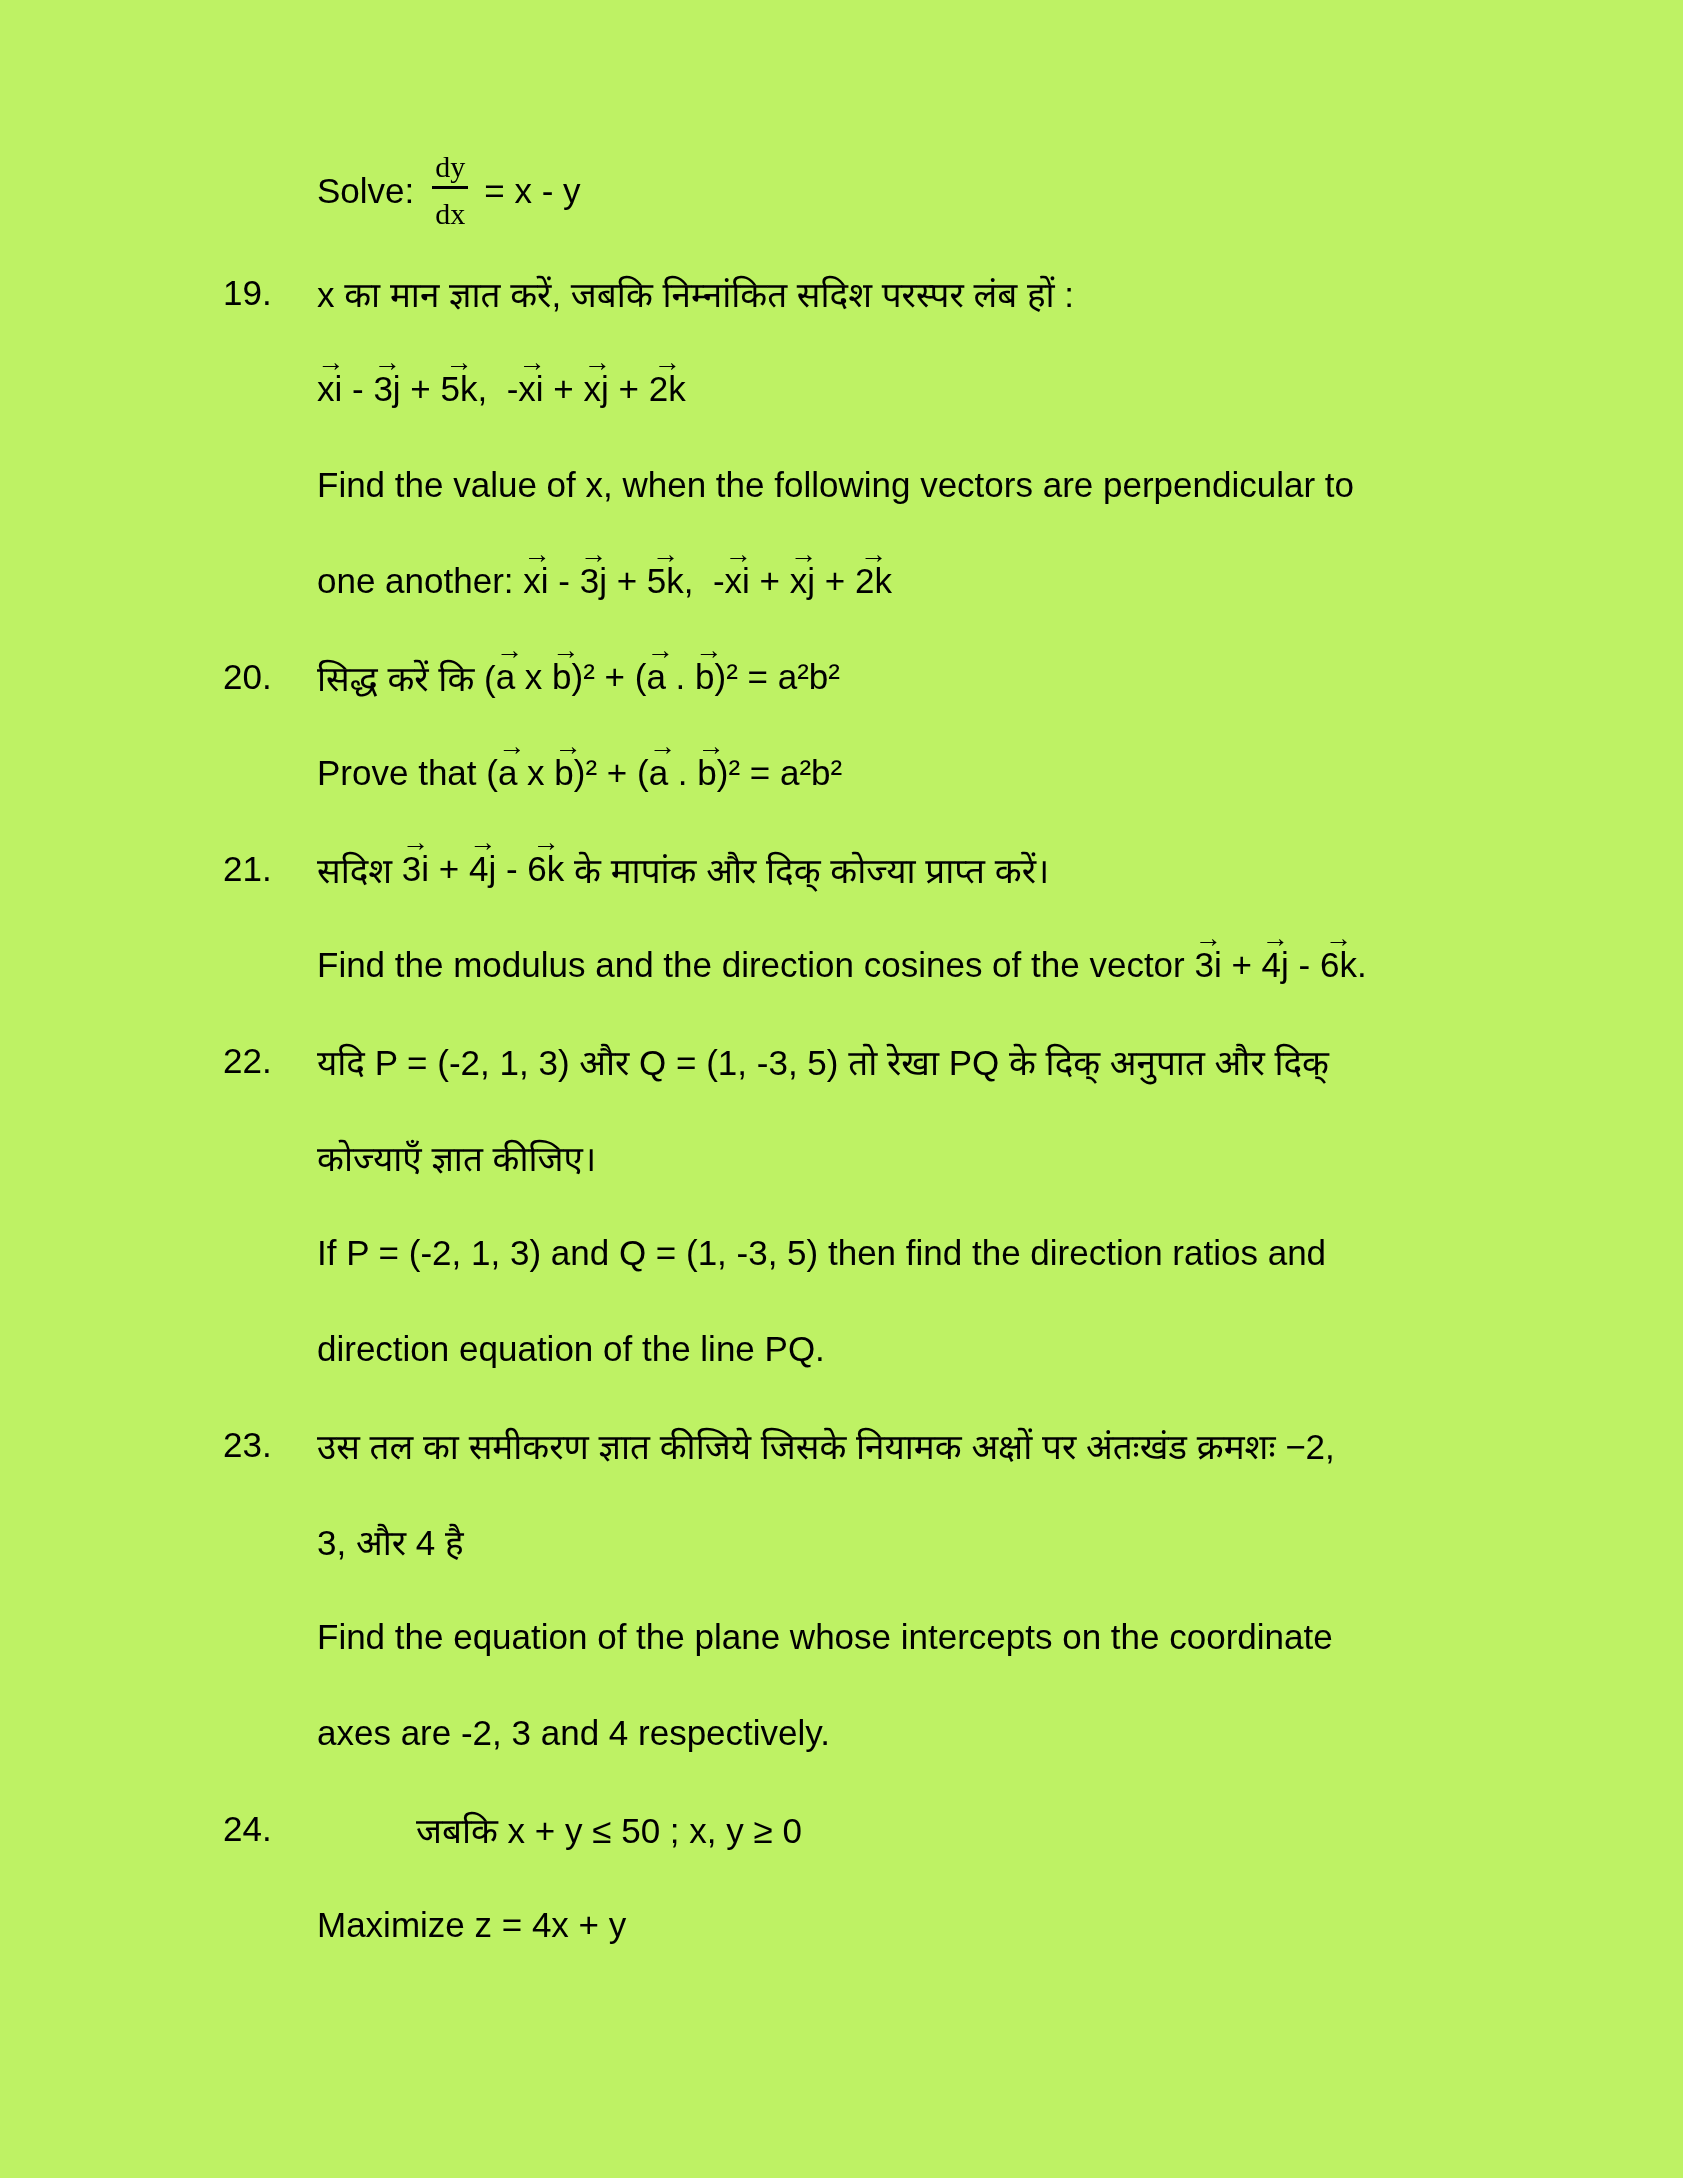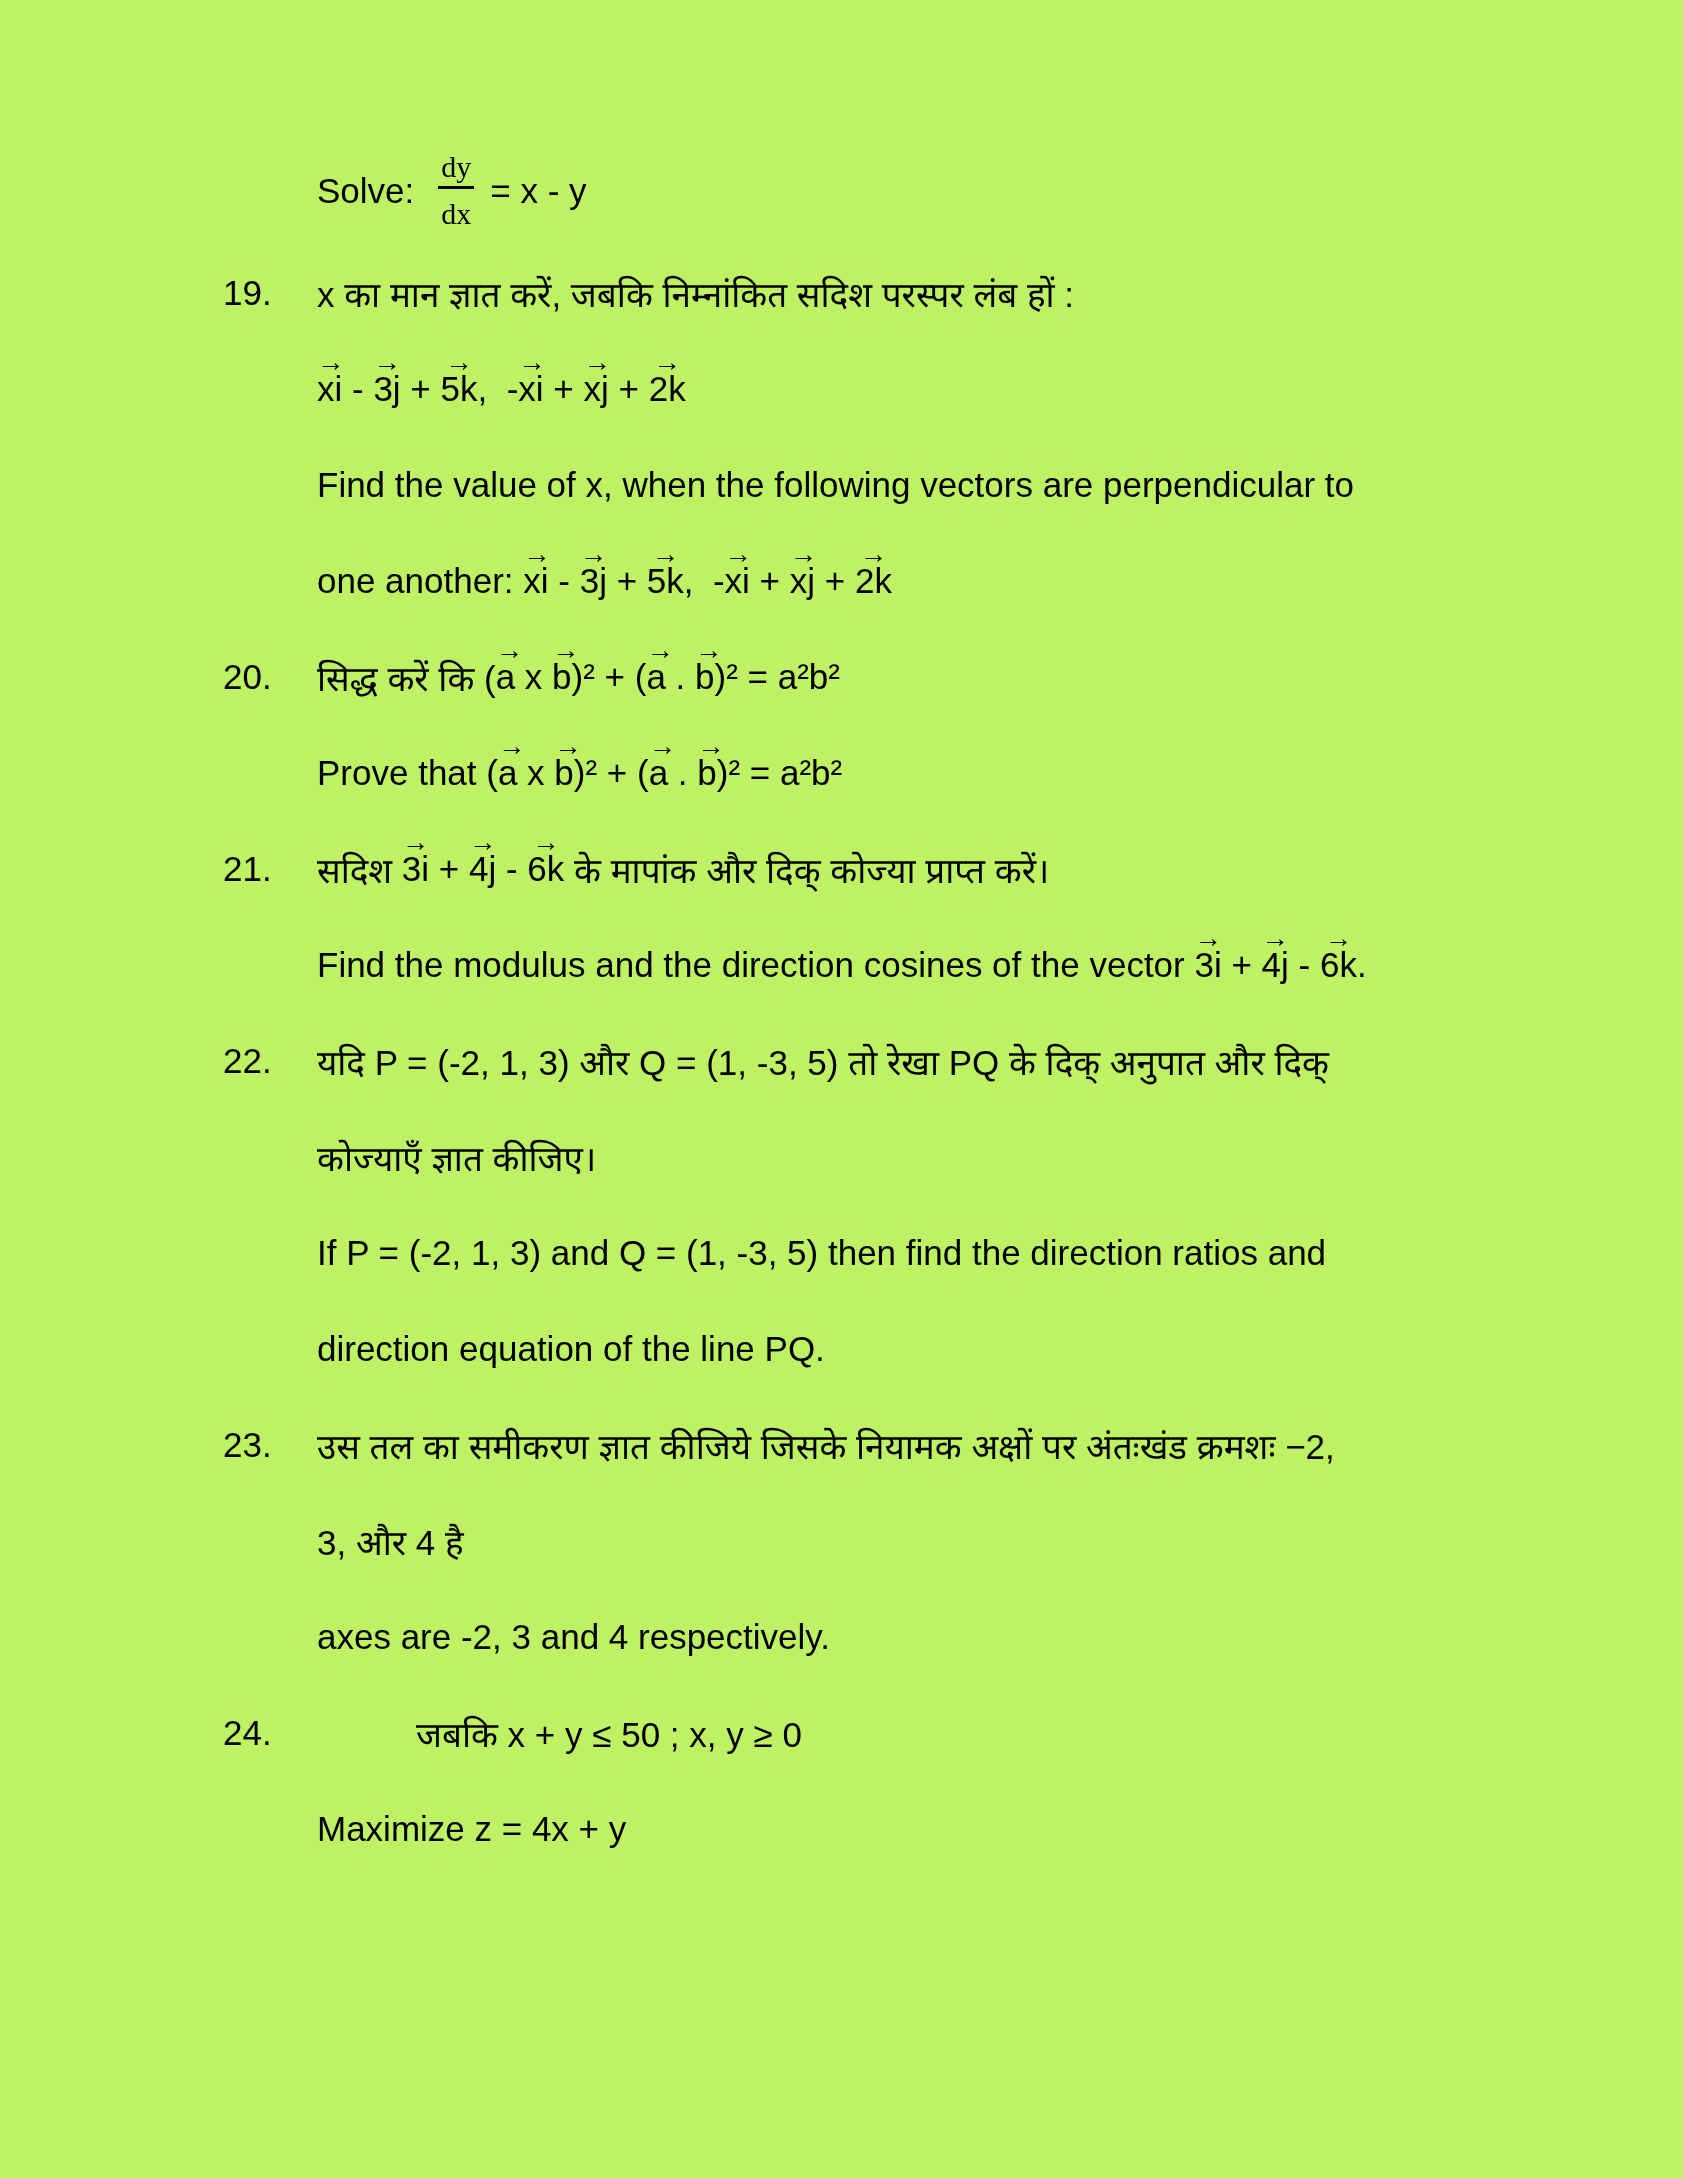--- a/index.html
+++ b/index.html
@@ -26,21 +26,21 @@
     padding-left:94px;
     white-space:pre;
   }
   .frac{
     display:inline-flex;
     flex-direction:column;
     align-items:center;
     font-family:"Liberation Serif","DejaVu Serif",serif;
     font-size:30px;
     line-height:1.15;
-    margin:0 16px 0 24px;
+    margin:0 16px 0 18px;
   }
   .frac .num{border-bottom:3px solid #000;padding:0 3px 1px 3px;}
   .frac .den{padding-top:8px;font-family:Liberation Serif, serif;}
   .question{display:flex;}
   .qnum{
     width:94px;
     flex-shrink:0;
     height:96px;
     display:flex;
     align-items:center;
@@ -109,20 +109,21 @@
             <div class="line">कोज्याएँ ज्ञात कीजिए।</div>
             <div class="line">If P = (-2, 1, 3) and Q = (1, -3, 5) then find the direction ratios and</div>
             <div class="line">direction equation of the line PQ.</div>
           </div>
         </div>
         <div class="question">
           <div class="qnum">23.</div>
           <div class="qbody">
             <div class="line">उस तल का समीकरण ज्ञात कीजिये जिसके नियामक अक्षों पर अंतःखंड क्रमशः −2,</div>
             <div class="line">3, और 4 है</div>
+            <div class="line">Find the equation of the plane whose intercepts on the coordinate</div>
             <div class="line">axes are -2, 3 and 4 respectively.</div>
           </div>
         </div>
         <div class="question">
           <div class="qnum">24.</div>
           <div class="qbody">
             <div class="line indent">जबकि x + y ≤ 50 ; x, y ≥ 0</div>
             <div class="line">Maximize z = 4x + y</div>
           </div>
         </div>

